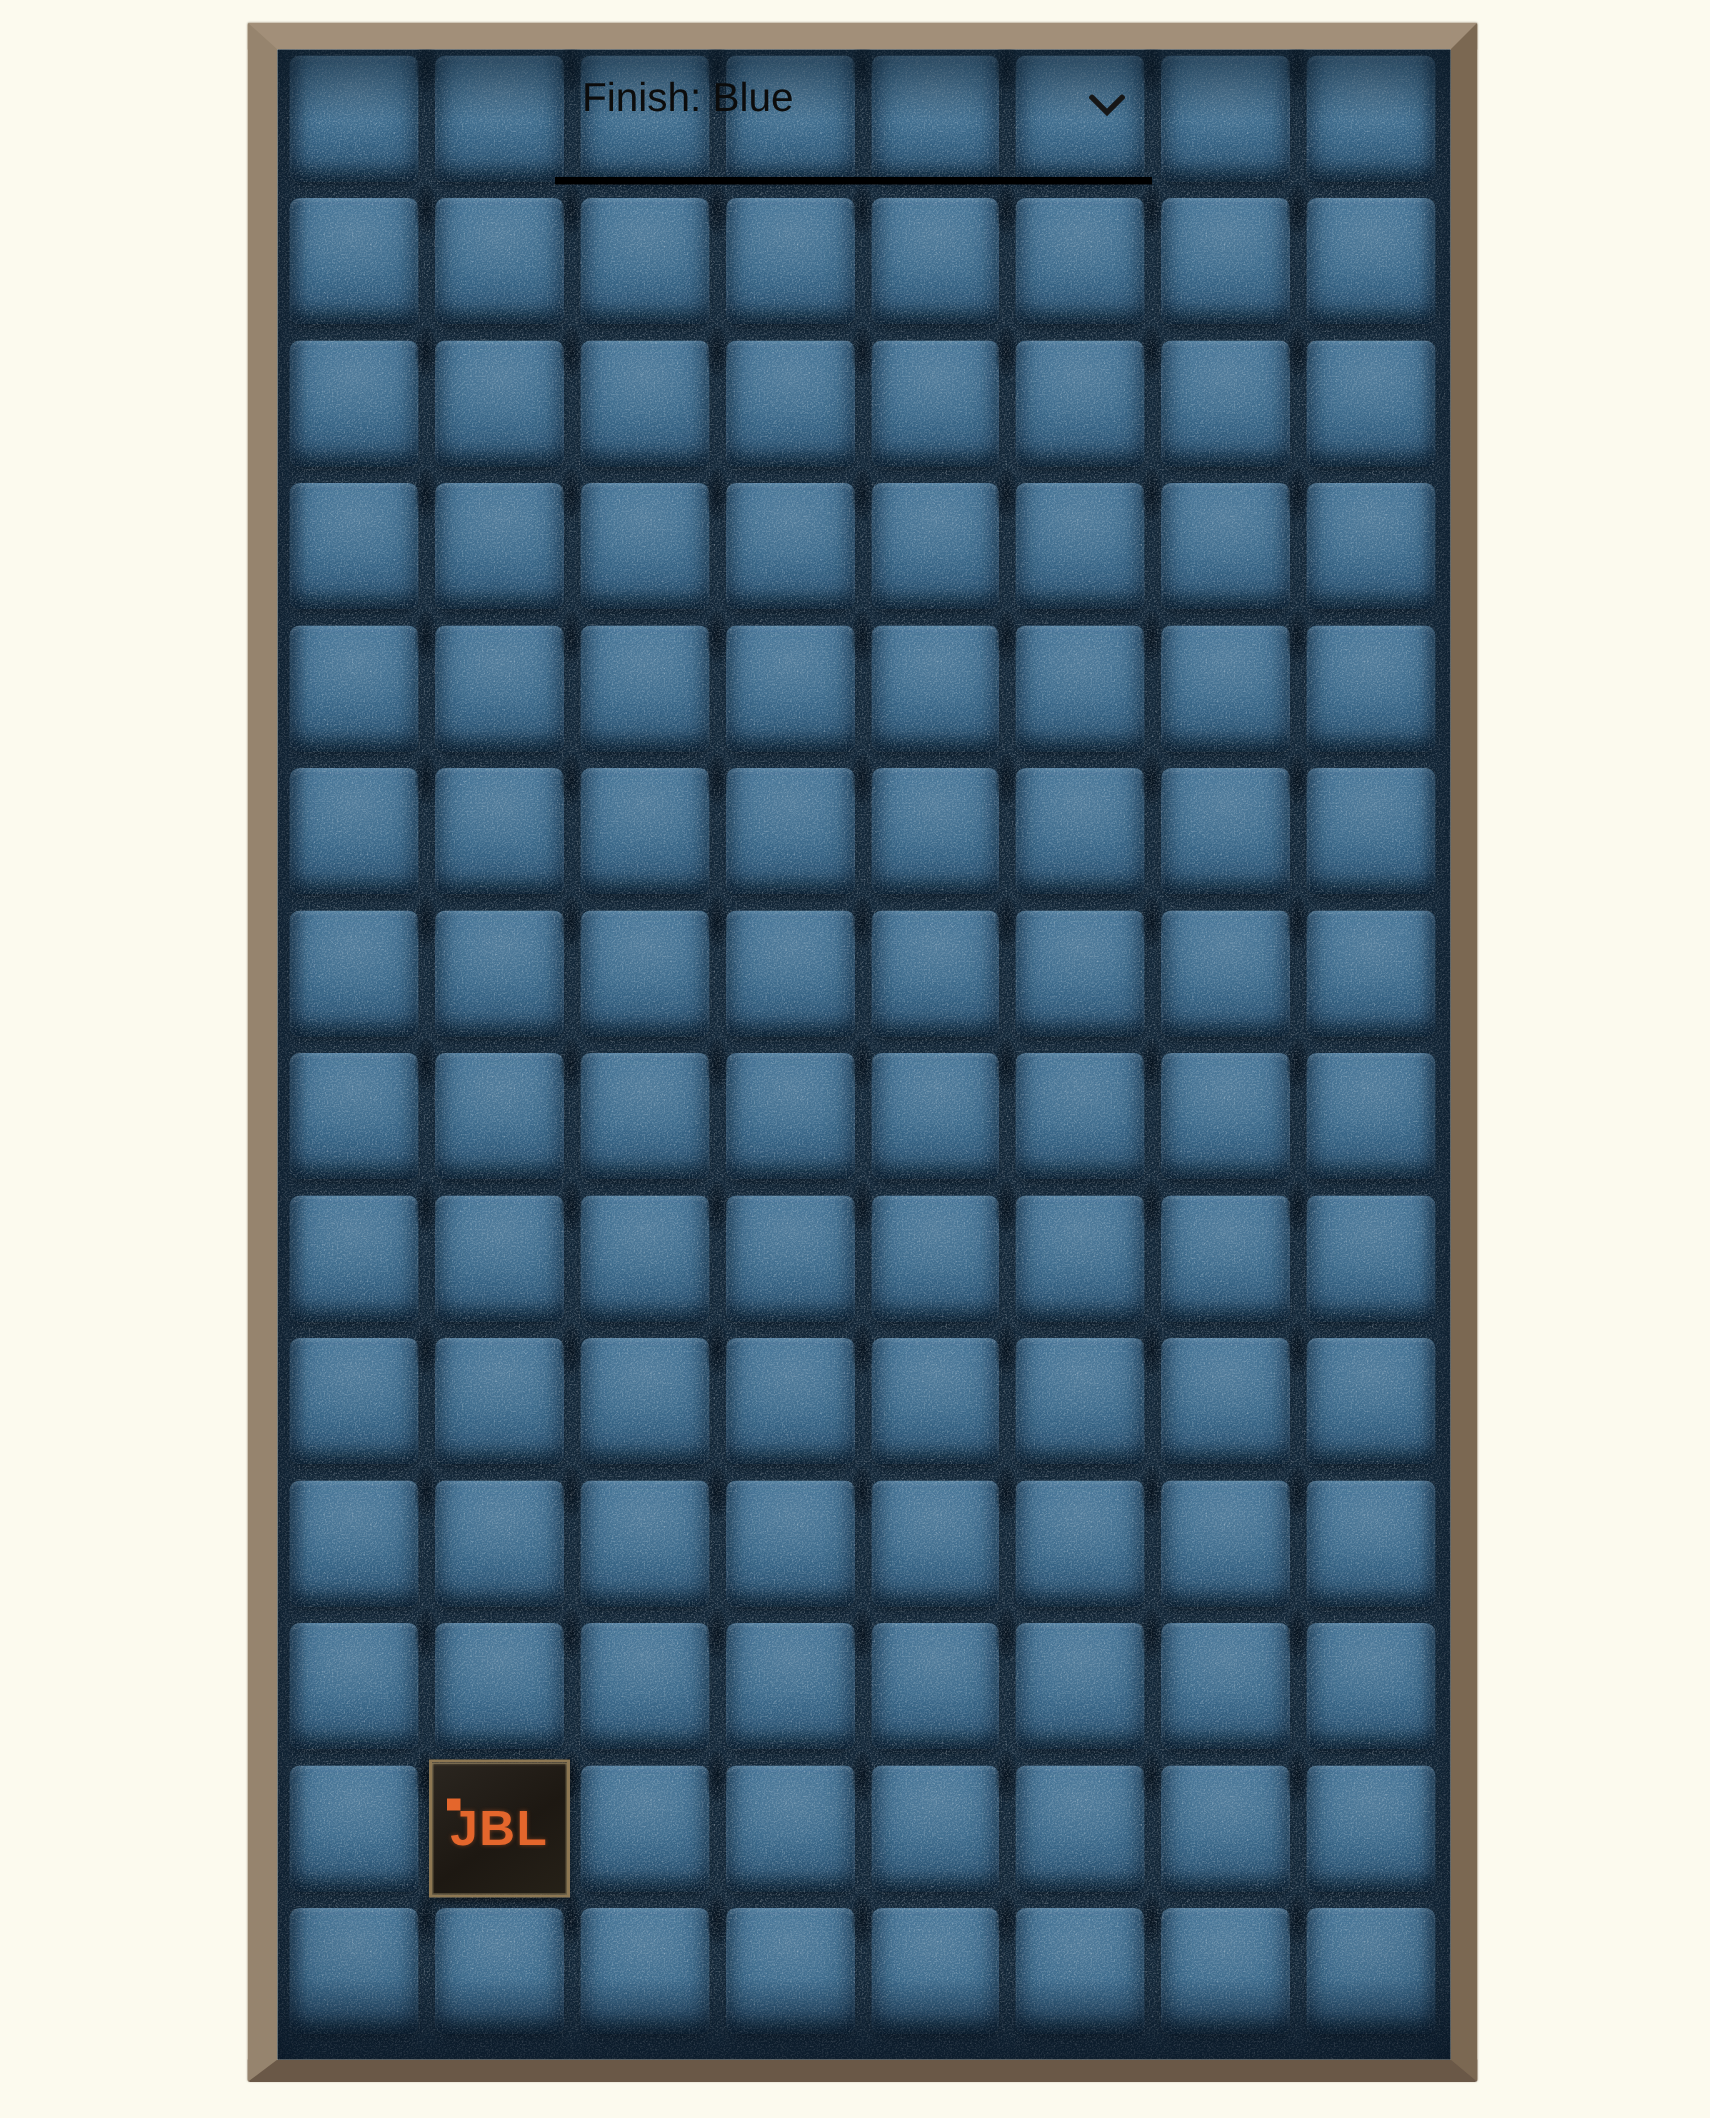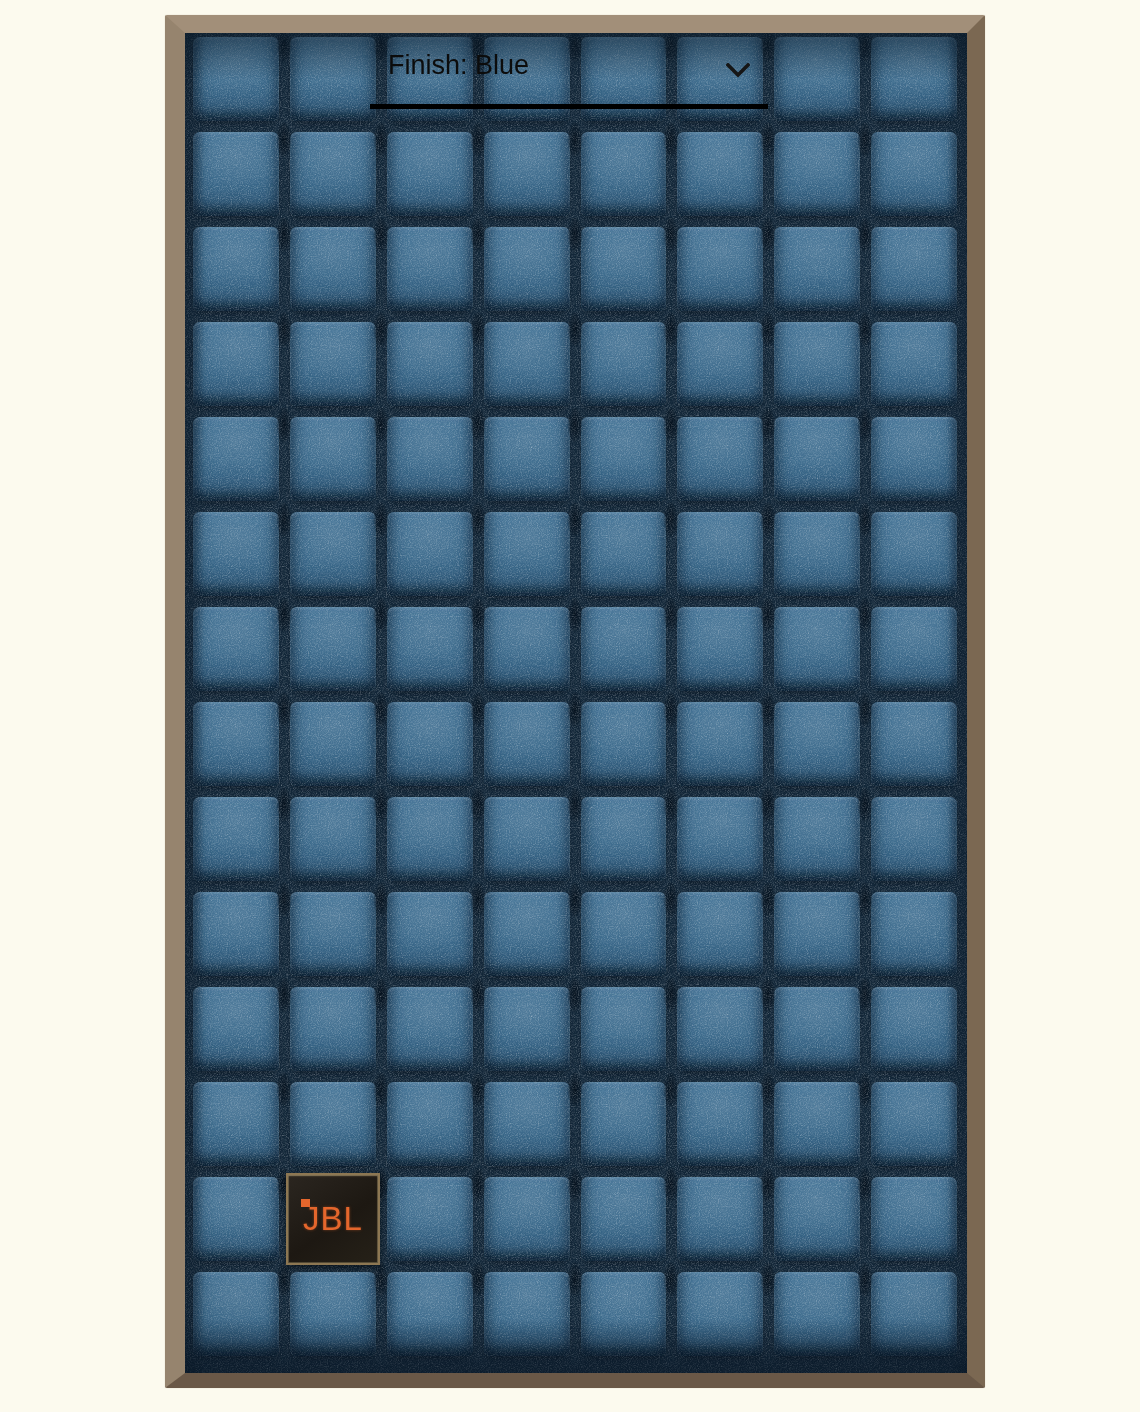--- a/index.html
+++ b/index.html
@@ -75,32 +75,32 @@
     border:2px solid #8d7752;
     box-shadow:
       inset 0 0 0 1px rgba(255,230,170,.22),
       inset 0 1px 2px rgba(255,220,160,.30),
       0 3px 7px rgba(0,0,0,.5);
     display:flex;align-items:center;justify-content:center;
   }
   .logo{
     position:relative;
     color:#e4662c;
-    font-weight:400;font-size:33px;letter-spacing:1px;
+    font-weight:700;font-size:33px;letter-spacing:1px;
     text-shadow:0 0 3px rgba(228,102,44,.45);
   }
   .logo::before{ 
     content:"";position:absolute;left:-2px;top:-1px;
     width:9px;height:8px;background:#e4662c;
   }
 
   
   .finish-select{
     position:absolute;left:370px;top:38px;
-    width:398px;height:71px;box-sizing:border-box;
+    width:398px;height:85px;box-sizing:border-box;
     z-index:10;cursor:pointer;
     display:flex;align-items:flex-start;justify-content:space-between;
     padding:10px 18px 0 18px;
     border-bottom:5px solid #000;
     background:transparent;
     color:#0c0c0c;font-size:27px;line-height:34px;
   }
   .chev{margin-top:15px;flex:0 0 auto;}
 </style>
 </head>

